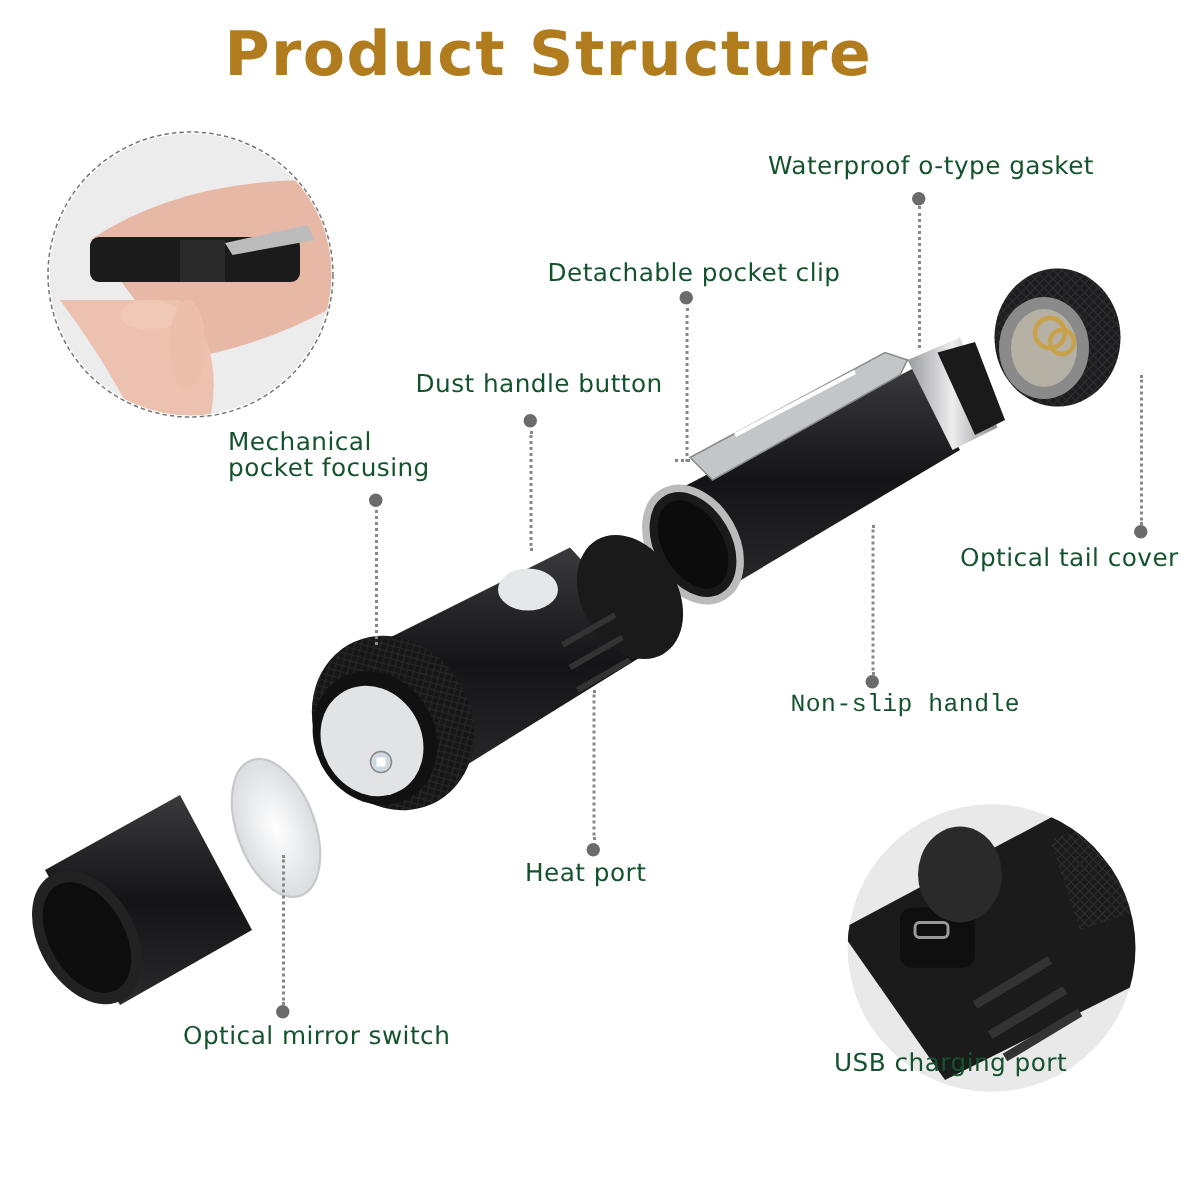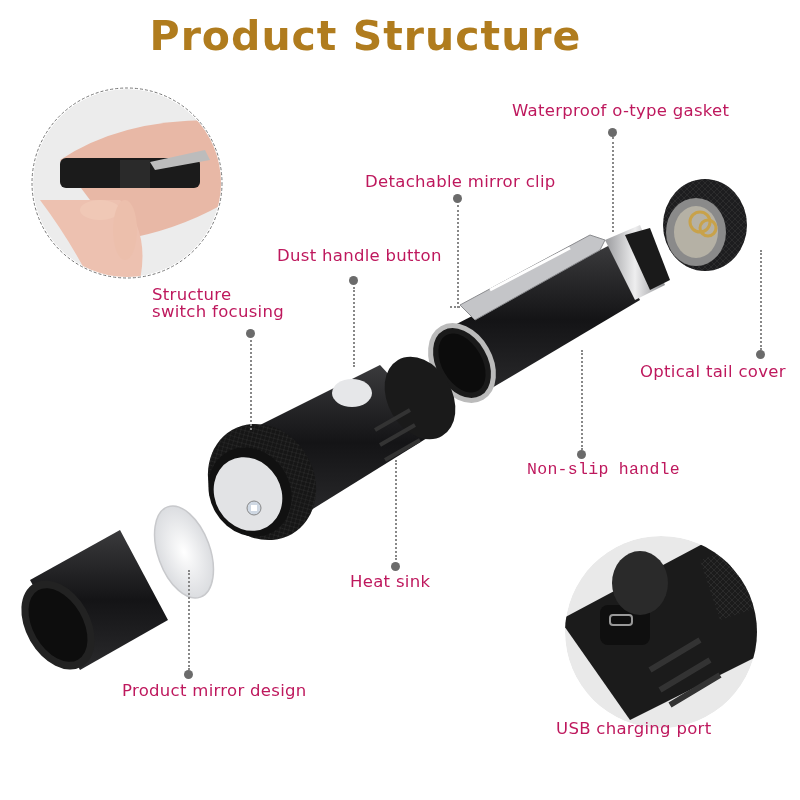--- a/index.html
+++ b/index.html
@@ -2,21 +2,21 @@
 <html><head>
 <meta charset="utf-8">
 <style>
   html, body { margin:0; padding:0; }
   body { width:800px; height:800px; background:#ffffff; position:relative; overflow:hidden;
          font-family:"DejaVu Sans", sans-serif; }
   .title { position:absolute; left:0; top:12px; width:731px; text-align:center;
            font-family:"DejaVu Sans", sans-serif; font-weight:bold; font-size:41px;
            color:#b07c1e; letter-spacing:1px; }
   .label { position:absolute; font-family:"DejaVu Sans", sans-serif; font-size:16.5px;
-           color:#be185d; white-space:nowrap; line-height:17px; letter-spacing:0.3px; }
+           color:#14532d; white-space:nowrap; line-height:17px; letter-spacing:0.3px; }
   .dot { position:absolute; width:9px; height:9px; border-radius:50%; background:#6b6b6b; }
   .vline { position:absolute; width:0; border-left:2px dotted #888; }
   .hline { position:absolute; height:0; border-top:2px dotted #888; }
   svg.art { position:absolute; left:0; top:0; }
 </style>
 </head>
 <body>
 
 <div class="title">Product Structure</div>
 
@@ -130,21 +130,21 @@
 <div class="vline" style="left:581px;top:350px;height:100px;"></div>
 <div class="dot" style="left:577px;top:450px;"></div>
 
 <div class="vline" style="left:395px;top:460px;height:100px;"></div>
 <div class="dot" style="left:391px;top:562px;"></div>
 
 <div class="vline" style="left:188px;top:570px;height:100px;"></div>
 <div class="dot" style="left:184px;top:670px;"></div>
 
 <div class="label" style="left:512px;top:102px;">Waterproof o-type gasket</div>
-<div class="label" style="left:365px;top:173px;">Detachable mirror clip</div>
+<div class="label" style="left:365px;top:173px;">Detachable pocket clip</div>
 <div class="label" style="left:277px;top:247px;">Dust handle button</div>
-<div class="label" style="left:152px;top:286px;">Structure</div>
-<div class="label" style="left:152px;top:303px;">switch focusing</div>
+<div class="label" style="left:152px;top:286px;">Mechanical</div>
+<div class="label" style="left:152px;top:303px;">pocket focusing</div>
 <div class="label" style="left:640px;top:363px;">Optical tail cover</div>
 <div class="label" style="left:527px;top:461px;font-family:Liberation Mono, monospace;">Non-slip handle</div>
-<div class="label" style="left:350px;top:573px;">Heat sink</div>
-<div class="label" style="left:122px;top:682px;">Product mirror design</div>
-<div class="label" style="left:556px;top:720px;">USB charging port</div>
+<div class="label" style="left:350px;top:573px;">Heat port</div>
+<div class="label" style="left:122px;top:682px;">Optical mirror switch</div>
+<div class="label" style="left:556px;top:700px;">USB charging port</div>
 
 </body></html>

